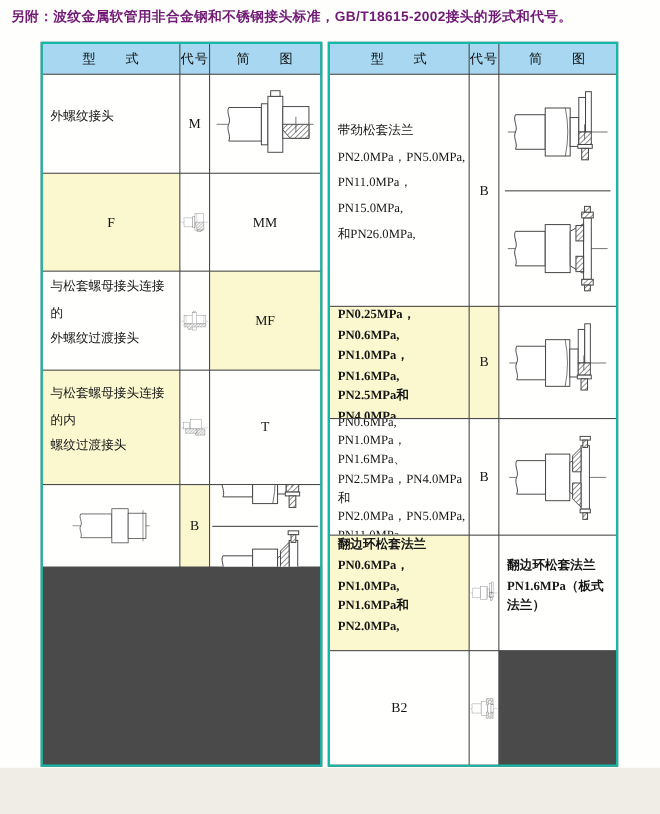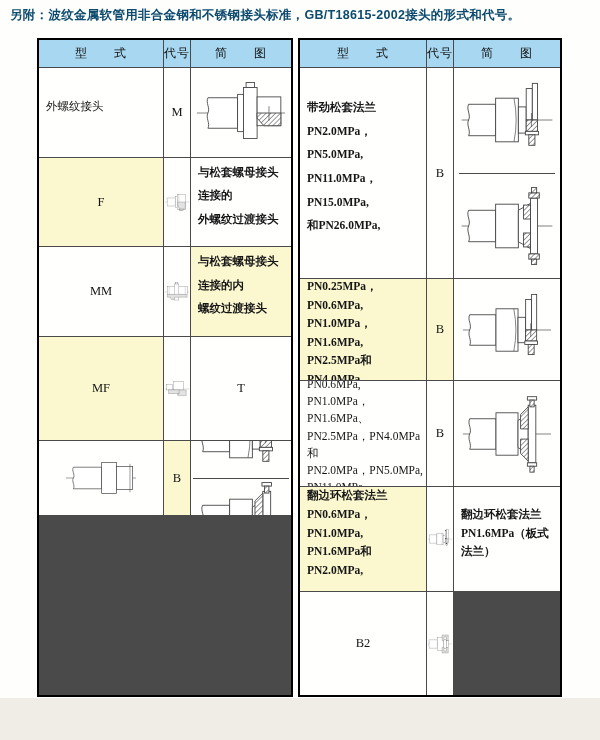--- a/index.html
+++ b/index.html
@@ -4,40 +4,40 @@
 <style>
   html,body{margin:0;padding:0;}
   body{
     width:600px;height:740px;position:relative;overflow:hidden;
     background:#fefefd;
     font-family:"Liberation Serif","DejaVu Serif",serif;
   }
   .doc-title{
     position:absolute;left:10px;top:7px;width:580px;
     font-family:"Liberation Sans","DejaVu Sans",sans-serif;
-    font-size:12.5px;font-weight:600;color:#0c4a6e;letter-spacing:.3px;
+    font-size:12.5px;font-weight:600;color:#701a75;letter-spacing:.3px;
   }
   .tables{position:absolute;left:37px;top:38px;display:flex;gap:5px;}
   .tbl{
     display:grid;gap:1px;background:#4a4a4a;
-    border:2px solid #000000;box-sizing:content-box;
+    border:2px solid #14b8a6;box-sizing:content-box;
   }
   .tbl-left{grid-template-columns:124px 26px 100px;
     grid-template-rows:27px 89px 88px 89px 103px 74px 179px;}
   .tbl-right{grid-template-columns:126px 26px 106px;
     grid-template-rows:27px 210px 101px 105px 104px 103px;}
   .cell{background:#fffffe;overflow:hidden;}
   .h{
     background:#a8d8f1;display:flex;align-items:center;justify-content:center;
     font-size:12px;color:#101010;letter-spacing:1px;
   }
   .t{display:flex;align-items:center;padding:3px 3px 15px 7px;
     font-size:11.5px;color:#161616;line-height:1.7;}
   .t .tx{white-space:pre-line;}
-  .lh-tall{line-height:2.05;font-weight:bold;}
+  .lh-tall{line-height:2.05;}
   .lh-mid{line-height:1.62;font-weight:bold;}
   .lh-tight{line-height:1.48;}
   .c{display:flex;align-items:center;justify-content:center;
     font-size:12.5px;color:#141414;}
   .d{display:flex;align-items:center;justify-content:center;}
   .y{background:#fbf8d0;}
   .split{display:flex;flex-direction:column;}
   .split .half{flex:1;display:flex;align-items:center;justify-content:center;}
   .split .half + .half{border-top:1px solid #4a4a4a;}
   .dg{width:96px;height:78px;}
@@ -177,36 +177,36 @@
         </svg>
     </div>
 
     <div class="cell c y">F</div>
     <div class="cell d">
       <svg class="dg" viewBox="0 0 110 92">
           <use href="#d2"></use>
         </svg>
     </div>
 
+    <div class="cell c">MM</div>
     <div class="cell t lh-tall">
         <span class="tx">与松套螺母接头连接的
 外螺纹过渡接头</span>
       </div>
-    <div class="cell c">MM</div>
     <div class="cell d">
       <svg class="dg" viewBox="0 0 110 92">
           <use href="#d3"></use>
         </svg>
     </div>
 
+    <div class="cell c y">MF</div>
     <div class="cell t y lh-tall">
         <span class="tx">与松套螺母接头连接的内
 螺纹过渡接头</span>
       </div>
-    <div class="cell c y">MF</div>
     <div class="cell d">
       <svg class="dg" viewBox="0 0 110 92">
           <use href="#d4"></use>
         </svg>
     </div>
 
     <div class="cell c">T</div>
     <div class="cell d">
       <svg class="dg dg-sm" viewBox="0 0 110 92">
           <use href="#d5"></use>

